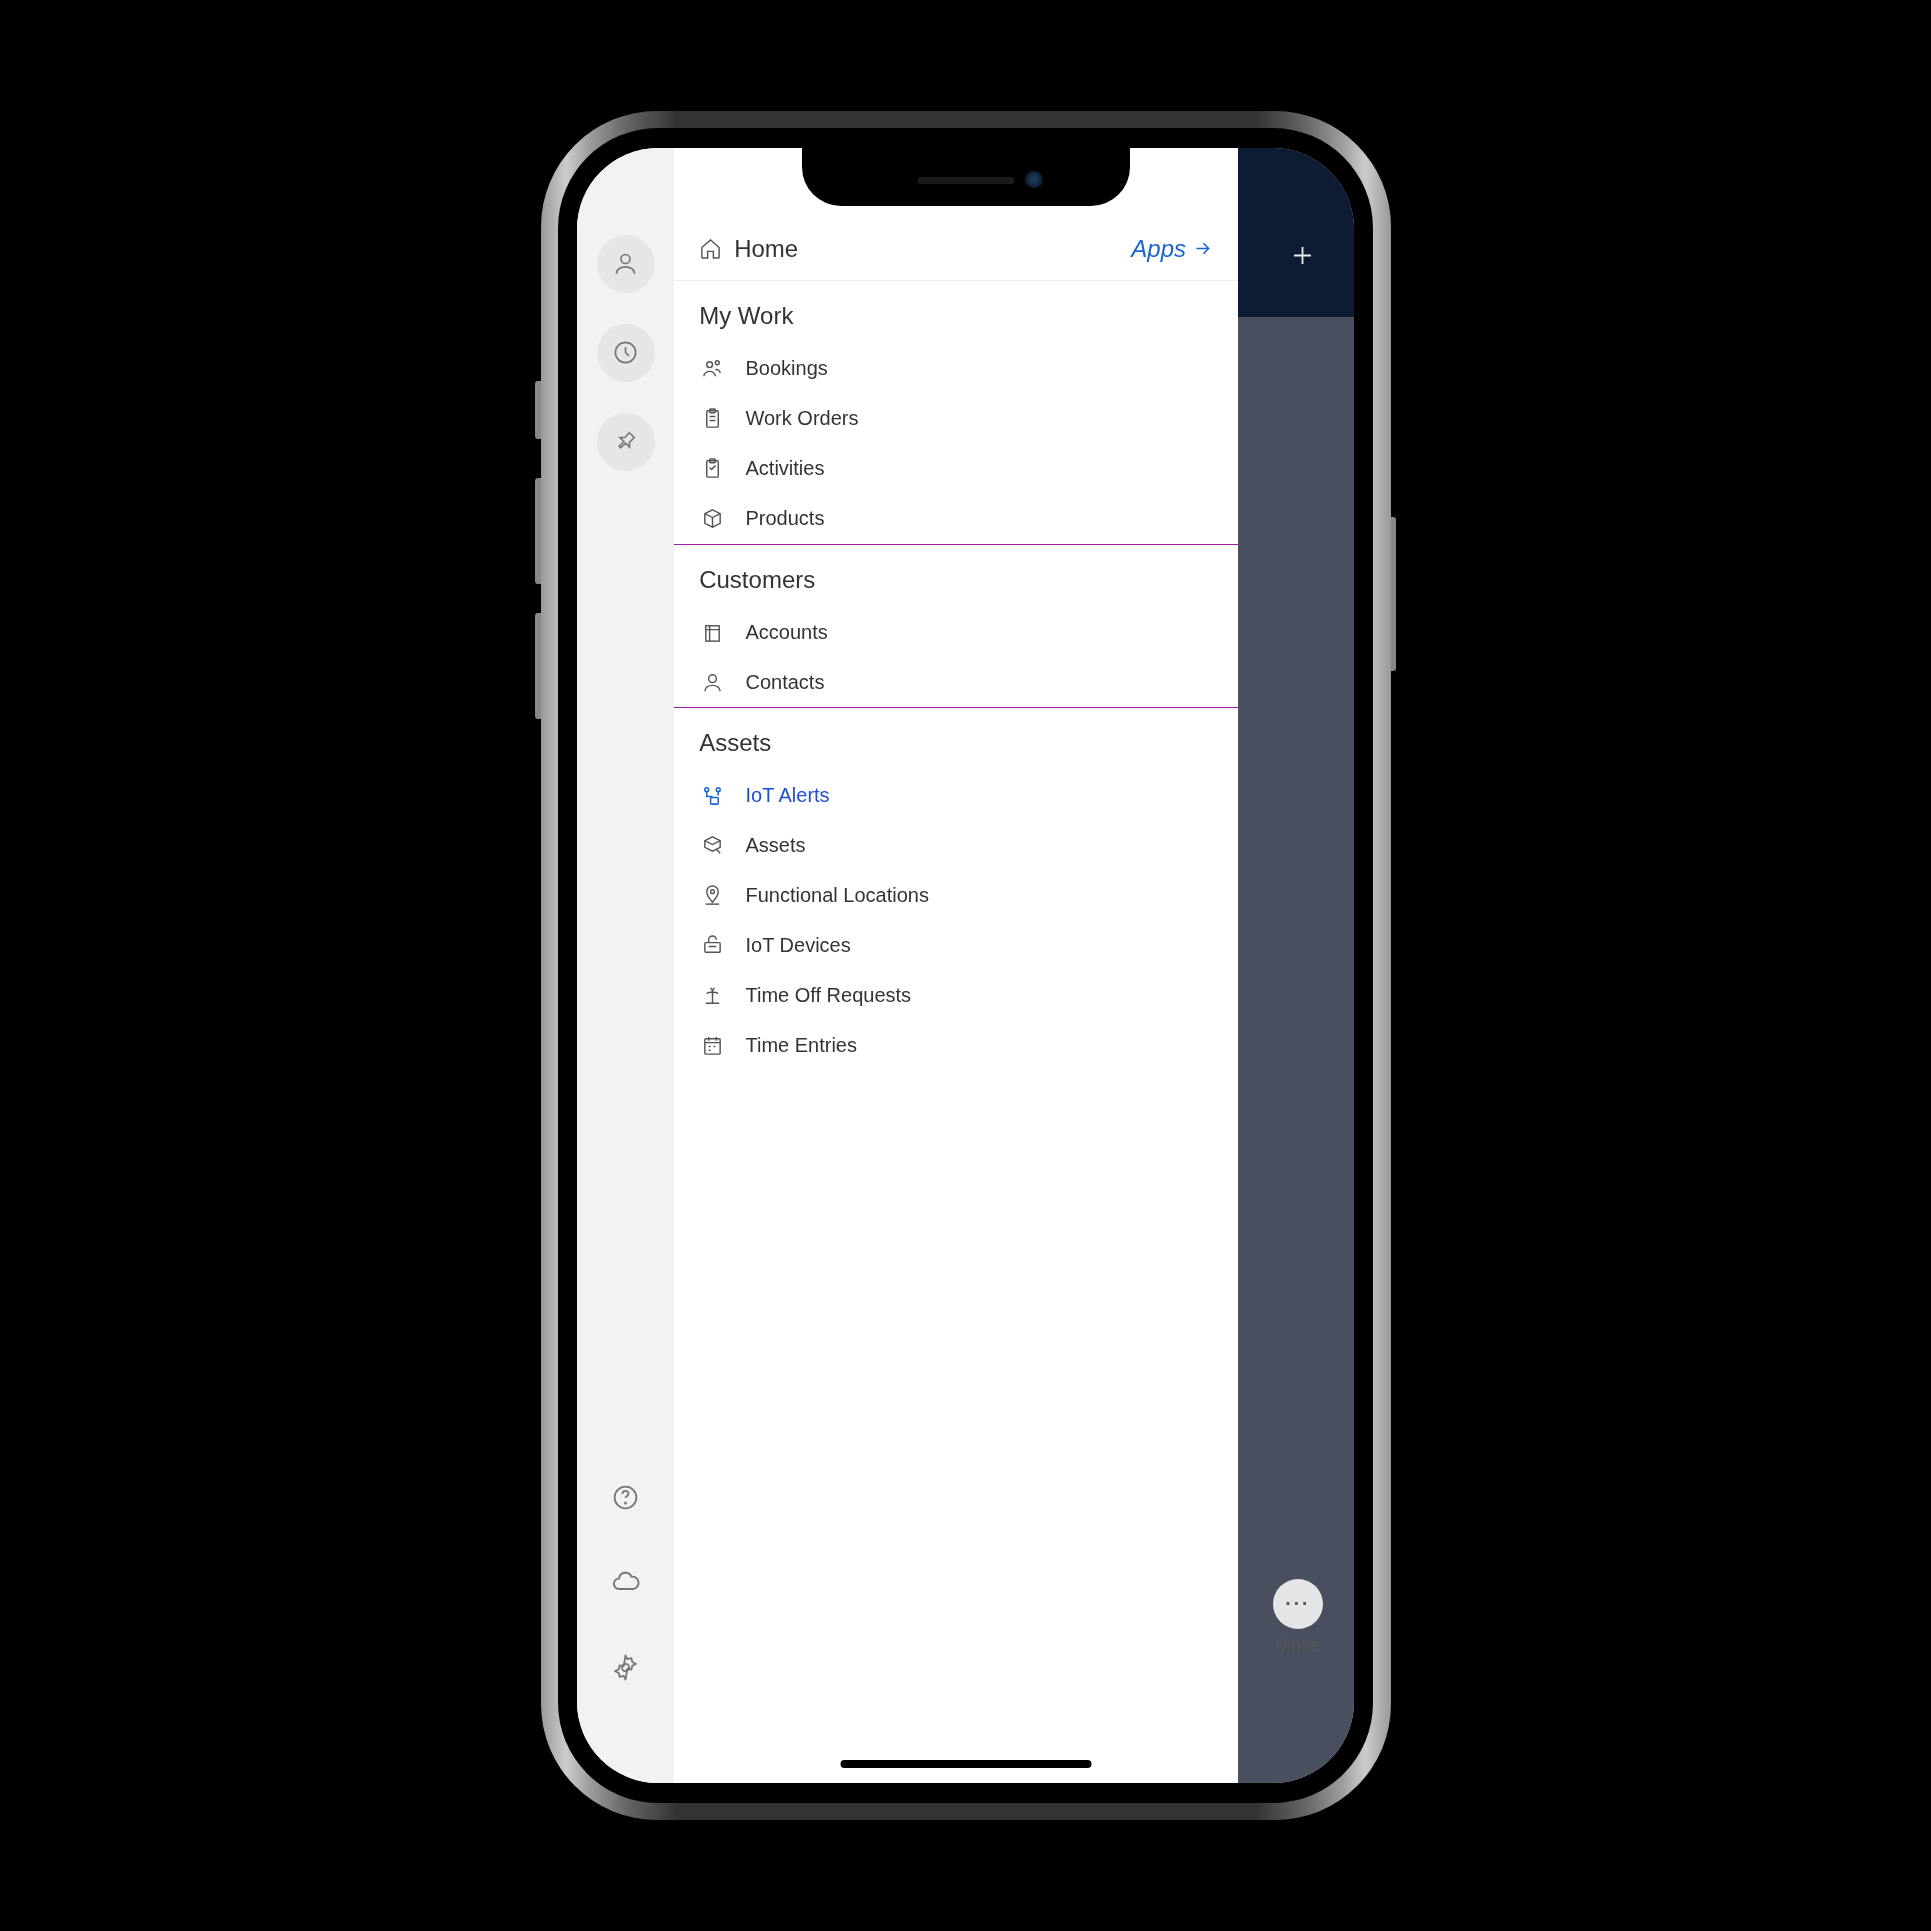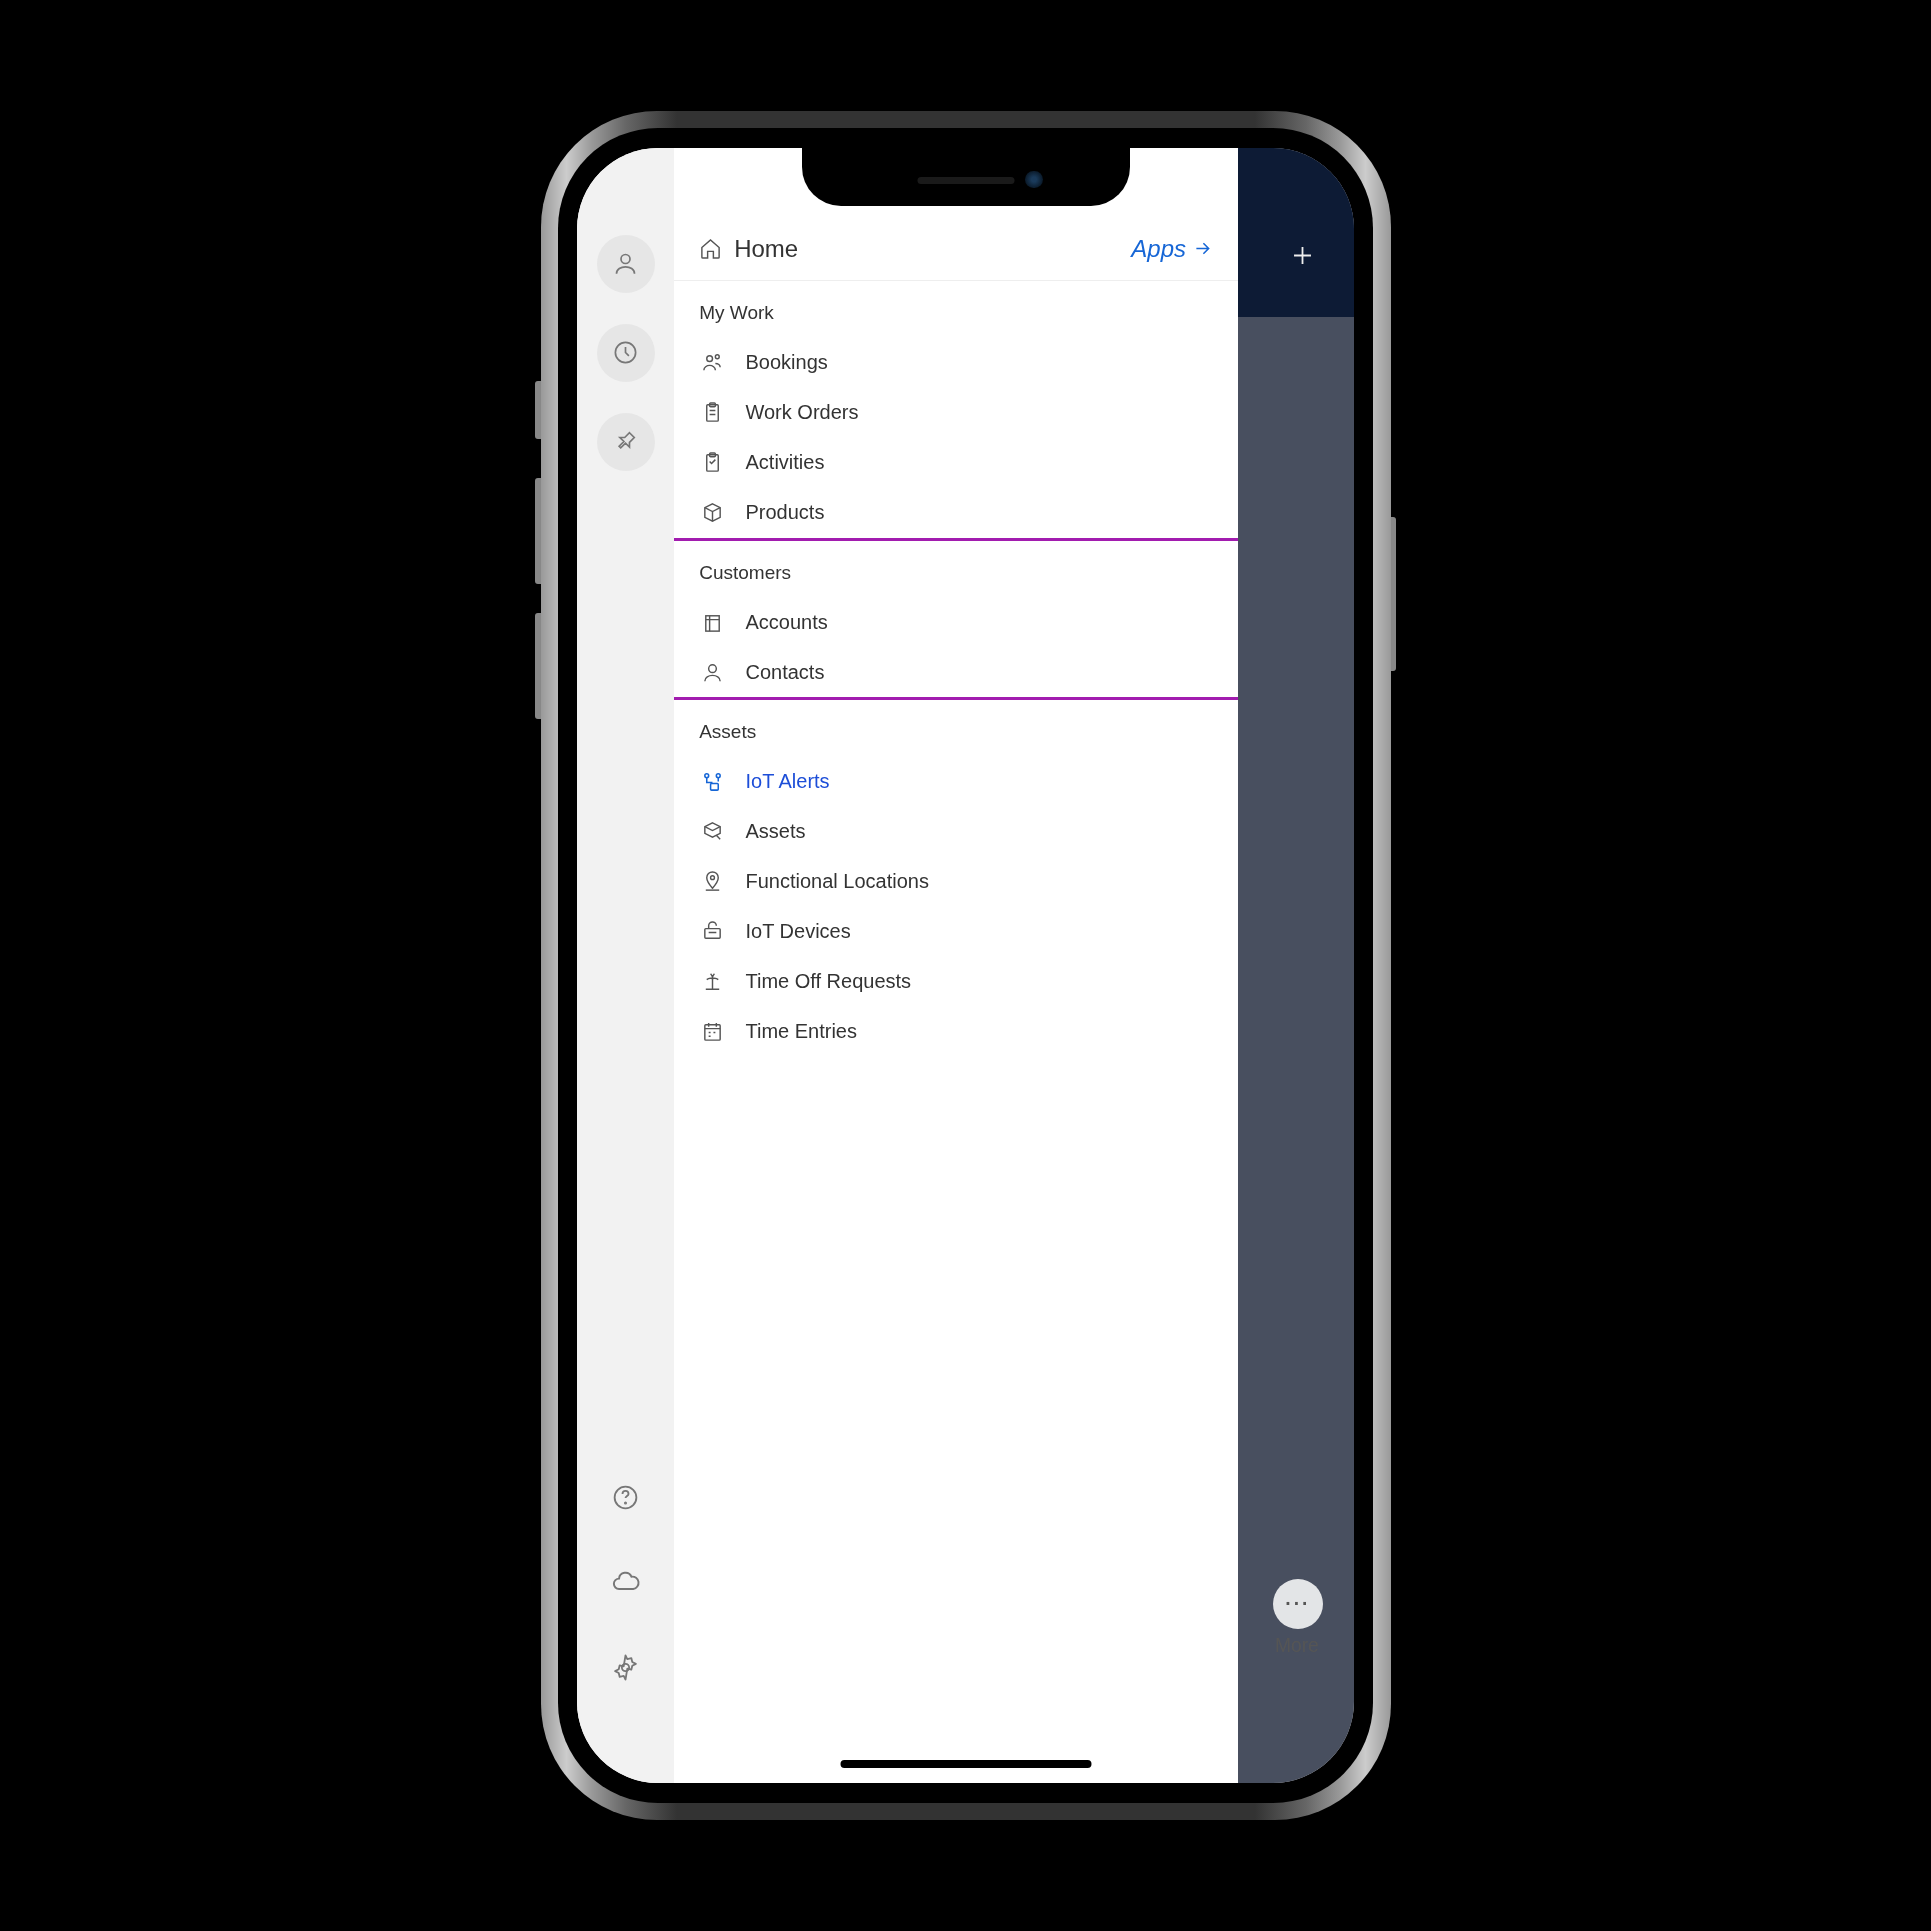--- a/index.html
+++ b/index.html
@@ -160,25 +160,25 @@
   display: flex;
   align-items: center;
   padding: 87px 25px 17.4px 25px;
   border-bottom: 1px solid #eee;
 }
 .home-row .icon { width: 27px; color: #555; }
 .home-row .label { margin-left: 8px; font-size: 24px; color: #333; flex: 1; }
 .home-row .apps-link { color: #1666d6; font-size: 24px; display: flex; align-items: center; gap: 5.8px; font-style: italic; }
 .section-header {
   padding: 21px 25px 13.5px 25px;
-  font-size: 19px;
+  font-size: 24px;
   color: #333;
   font-weight: 400;
 }
-.section-header.bordered { border-top: 3px solid #a21caf; }
+.section-header.bordered { border-top: 1px solid #a21caf; }
 .nav-item {
   display: flex;
   align-items: center;
   padding: 13.5px 25px;
 }
 .nav-item .icon { width: 27px; color: #555; display: flex; align-items: center; justify-content: center; }
 .nav-item .label { margin-left: 19.3px; font-size: 20px; color: #333; }
 .nav-item.active .icon { color: #1666d6; }
 .nav-item.active .label { color: #1d4ed8; }
 .home-indicator {

